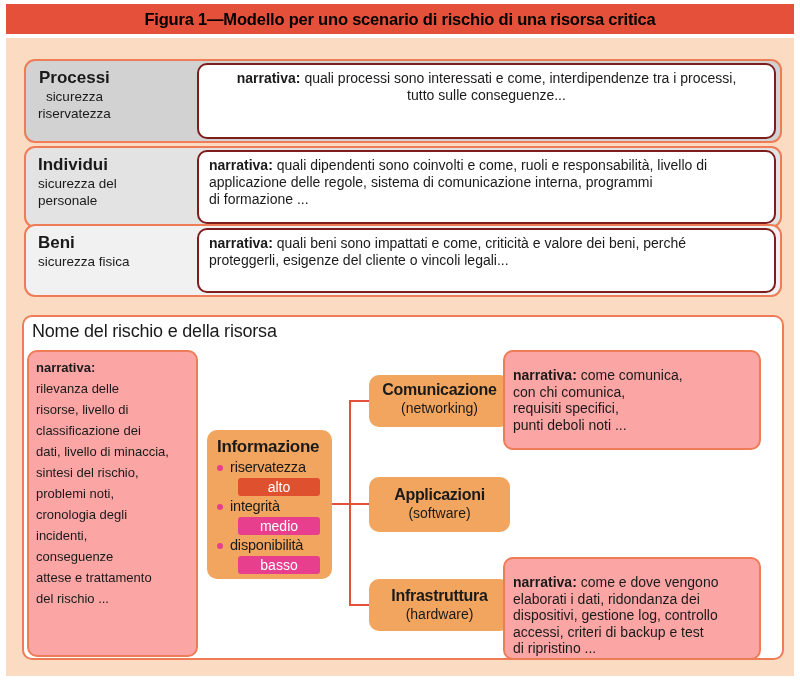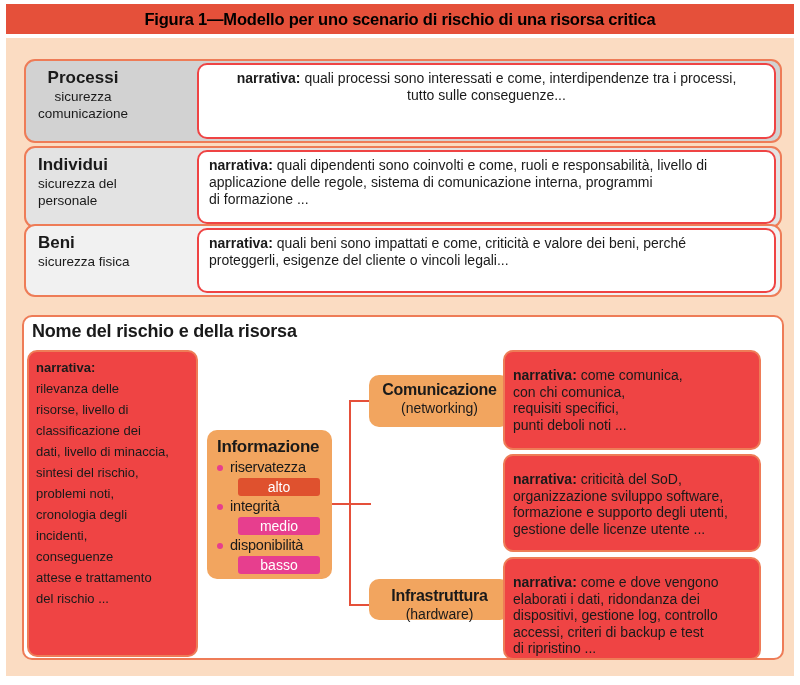--- a/index.html
+++ b/index.html
@@ -11,28 +11,28 @@
               display:flex;align-items:center;justify-content:center;}
   .header-title{color:#000000;font-weight:bold;font-size:16.5px;letter-spacing:-0.2px;}
   
   .panel{left:6px;top:38px;width:788px;height:638px;background:#fbdcc2;}
   
   .row{left:18px;width:758px;border:2px solid #ee7c57;border-radius:11px;}
   .row-label{position:absolute;left:12px;top:7px;}
   .row-title{font-weight:bold;font-size:17px;line-height:20px;}
   .row-sub{font-size:13.5px;line-height:17px;white-space:pre-line;}
   .narr-box{position:absolute;left:171px;right:4px;top:2px;bottom:2px;
-            background:#ffffff;border:2px solid #ef4444;border-radius:10px;
+            background:#ffffff;border:2px solid #7f1d1d;border-radius:10px;
             padding:5px 10px;font-size:14px;line-height:17px;white-space:pre-line;}
   .b{font-weight:bold;}
   
   .section{left:16px;top:277px;width:762px;height:345px;background:#ffffff;
            border:2px solid #ee7c57;border-radius:10px;}
-  .section-heading{position:absolute;left:8px;top:4px;font-weight:bold;font-size:18px;letter-spacing:-0.2px;}
-  .wbox{position:absolute;background:#ef4444;border:2px solid #ee7c57;border-radius:10px;box-sizing:border-box;}
+  .section-heading{position:absolute;left:8px;top:4px;font-weight:normal;font-size:18px;letter-spacing:-0.2px;}
+  .wbox{position:absolute;background:#fca5a5;border:2px solid #ee7c57;border-radius:10px;box-sizing:border-box;}
   .left-narr{left:3px;top:33px;width:171px;height:307px;padding:5px 7px;
              font-size:13px;line-height:21px;white-space:pre-line;}
   .right-narr{left:479px;width:258px;padding:15px 8px;font-size:14px;line-height:16.5px;white-space:pre-line;}
   
   .obox{position:absolute;background:#f2a55f;border-radius:10px;box-sizing:border-box;}
   .info-box{left:183px;top:113px;width:125px;height:149px;padding:5px 0 0 10px;}
   .info-title{font-weight:bold;font-size:17px;line-height:23px;letter-spacing:-0.3px;}
   .info-item{display:flex;align-items:center;font-size:14.5px;line-height:19px;letter-spacing:-0.2px;}
   .dot{width:6px;height:6px;border-radius:50%;background:#e73e8e;margin-right:7px;flex:0 0 auto;}
   .badge{margin:1px 0 1px 21px;width:82px;height:18px;border-radius:3px;
@@ -51,21 +51,21 @@
   <div class="abs header-bar">
     <span class="header-title">Figura 1—Modello per uno scenario di rischio di una risorsa critica</span>
   </div>
 
   <div class="abs panel">
 
     <div class="abs row" style="top:21px;height:84px;background:#d2d2d2;text-align:center;">
       <div class="row-label">
         <div class="row-title">Processi</div>
         <div class="row-sub">sicurezza
-comunicazione</div>
+riservatezza</div>
       </div>
       <div class="narr-box"><span class="b">narrativa:</span><span> quali processi sono interessati e come, interdipendenze tra i processi,
 tutto sulle conseguenze...</span></div>
     </div>
 
     <div class="abs row" style="top:108px;height:82px;background:#e3e3e3;padding-left:28px;">
       <div class="row-label">
         <div class="row-title">Individui</div>
         <div class="row-sub">sicurezza del
 personale</div>
@@ -121,33 +121,33 @@
           <span class="dot"></span>
           <span>integrità</span>
         </div>
         <div class="badge" style="background-color: rgb(231, 62, 142);">medio</div>
         <div class="info-item">
           <span class="dot"></span>
           <span>disponibilità</span>
         </div>
         <div class="badge" style="background-color: rgb(231, 62, 142);">basso</div>
       </div>
-      <div class="obox branch" style="top:262px;height:41px;padding-top:7px;">
+      <div class="obox branch" style="top:160px;height:55px;padding-top:8px;">
+        <div class="branch-title">Applicazioni</div>
+        <div class="branch-sub">(software)</div>
+      </div>
+      <div class="obox branch" style="top:262px;height:52px;padding-top:7px;">
         <div class="branch-title">Infrastruttura</div>
         <div class="branch-sub">(hardware)</div>
       </div>
 
       <div class="wbox right-narr" style="top:33px;height:100px;"><span class="b">narrativa:</span><span> come comunica,
 con chi comunica,
 requisiti specifici,
 punti deboli noti ...</span></div>
-      <div class="wbox right-narr" style="top:137px;height:98px;"><span class="b">narrativa:</span><span> criticità del SoD,
-organizzazione sviluppo software,
-formazione e supporto degli utenti,
-gestione delle licenze utente ...</span></div>
       <div class="wbox right-narr" style="top:240px;height:103px;"><span class="b">narrativa:</span><span> come e dove vengono
 elaborati i dati, ridondanza dei
 dispositivi, gestione log, controllo
 accessi, criteri di backup e test
 di ripristino ...</span></div>
 
     </div>
   </div>
 </div>
 

